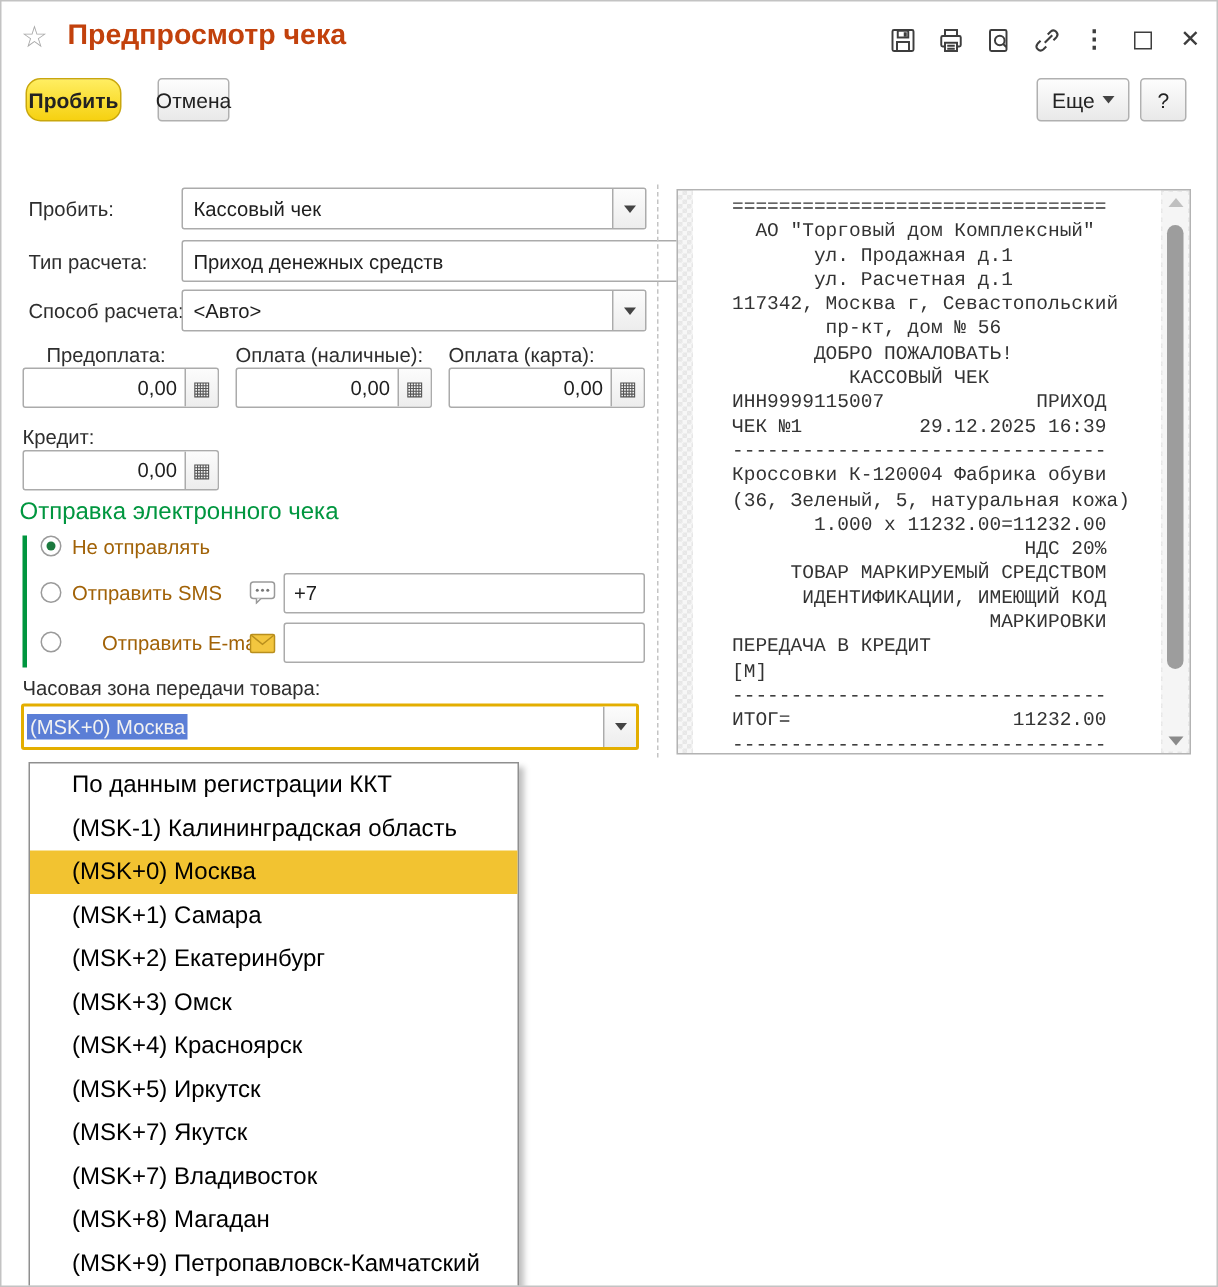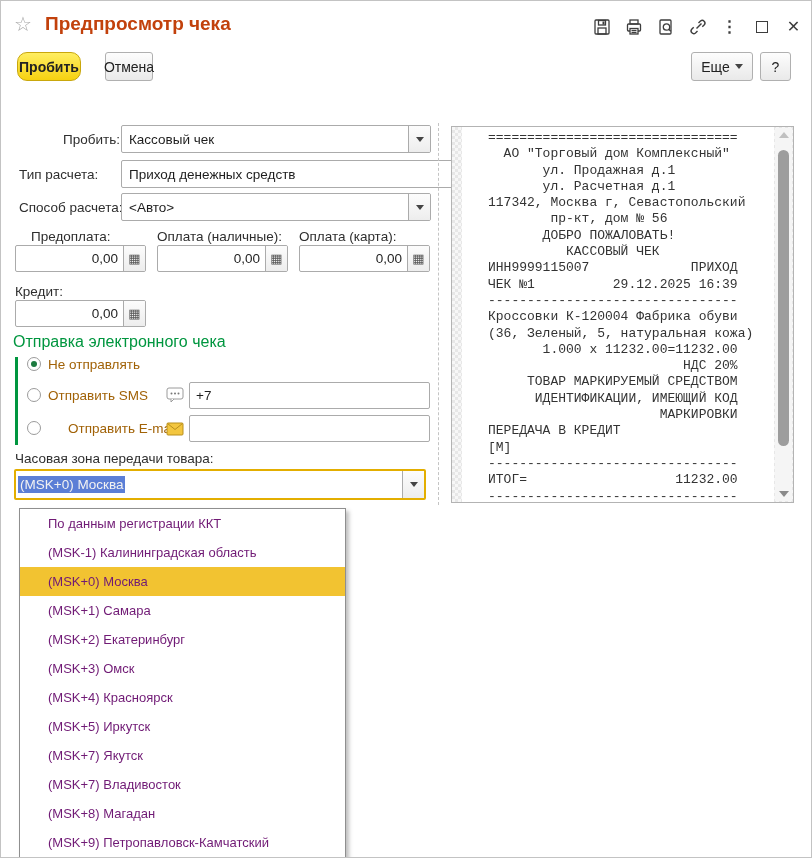--- a/index.html
+++ b/index.html
@@ -56,21 +56,21 @@
                 font-family:"Liberation Sans", sans-serif; }
   
   .tz-combo { position:absolute; left:13px; top:468px; width:412px; height:31px;
               border:2px solid #e3ae00; border-radius:2px; background:#fff;
               display:flex; align-items:stretch; overflow:hidden; }
   .tz-combo .sel { flex:1; display:flex; align-items:center; padding:0 2px; }
   .tz-combo .sel span { background:#5b7ed6; color:#f2f2f2; font-size:13.5px; padding:1px 2px; }
   
   .dd-list { position:absolute; left:18px; top:507px; width:327px; background:#fff;
              border:1px solid #8f8f8f; box-shadow:3px 3px 4px rgba(0,0,0,0.25); z-index:20; }
-  .dd-item { height:29px; line-height:29px; padding-left:28px; font-size:13px; color:#701a75;
+  .dd-item { height:29px; line-height:29px; padding-left:28px; font-size:16px; color:#000000;
              cursor:pointer; white-space:nowrap; overflow:hidden; }
   .dd-item.hl { background:#f2c331; }
   
   .splitter { position:absolute; left:437px; top:122px; height:382px; width:0;
               border-left:1px dashed #c4c4c4; cursor:col-resize; }
   
   .receipt-panel { position:absolute; left:450px; top:125px; width:343px; height:377px;
        border:1px solid #b3b3b3; background-color:#f7f7f7;
        background-image:
          linear-gradient(45deg,#e7e7e7 25%,transparent 25%,transparent 75%,#e7e7e7 75%),
@@ -141,21 +141,21 @@
 
   <div class="btn btn-commit">Пробить</div>
   <div class="btn btn-cancel">Отмена</div>
   <div class="btn btn-more">
     <span>Еще</span>
     <span class="caret-down"></span>
   </div>
   <div class="btn btn-help">?</div>
 
 
-  <div class="label" style="left:18px; top:131px;margin-left:44px;">Пробить:</div>
+  <div class="label" style="left:18px; top:131px;">Пробить:</div>
   <div class="field" style="left:120px; top:124px; width:310px;">
     <div class="val">Кассовый чек</div>
     <div class="drop-btn">
         <span class="caret-down"></span>
       </div>
   </div>
 
   <div class="label" style="left:18px; top:166px;">Тип расчета:</div>
   <div class="field" style="left:120px; top:159px; width:338px;">
     <div class="val">Приход денежных средств</div>

